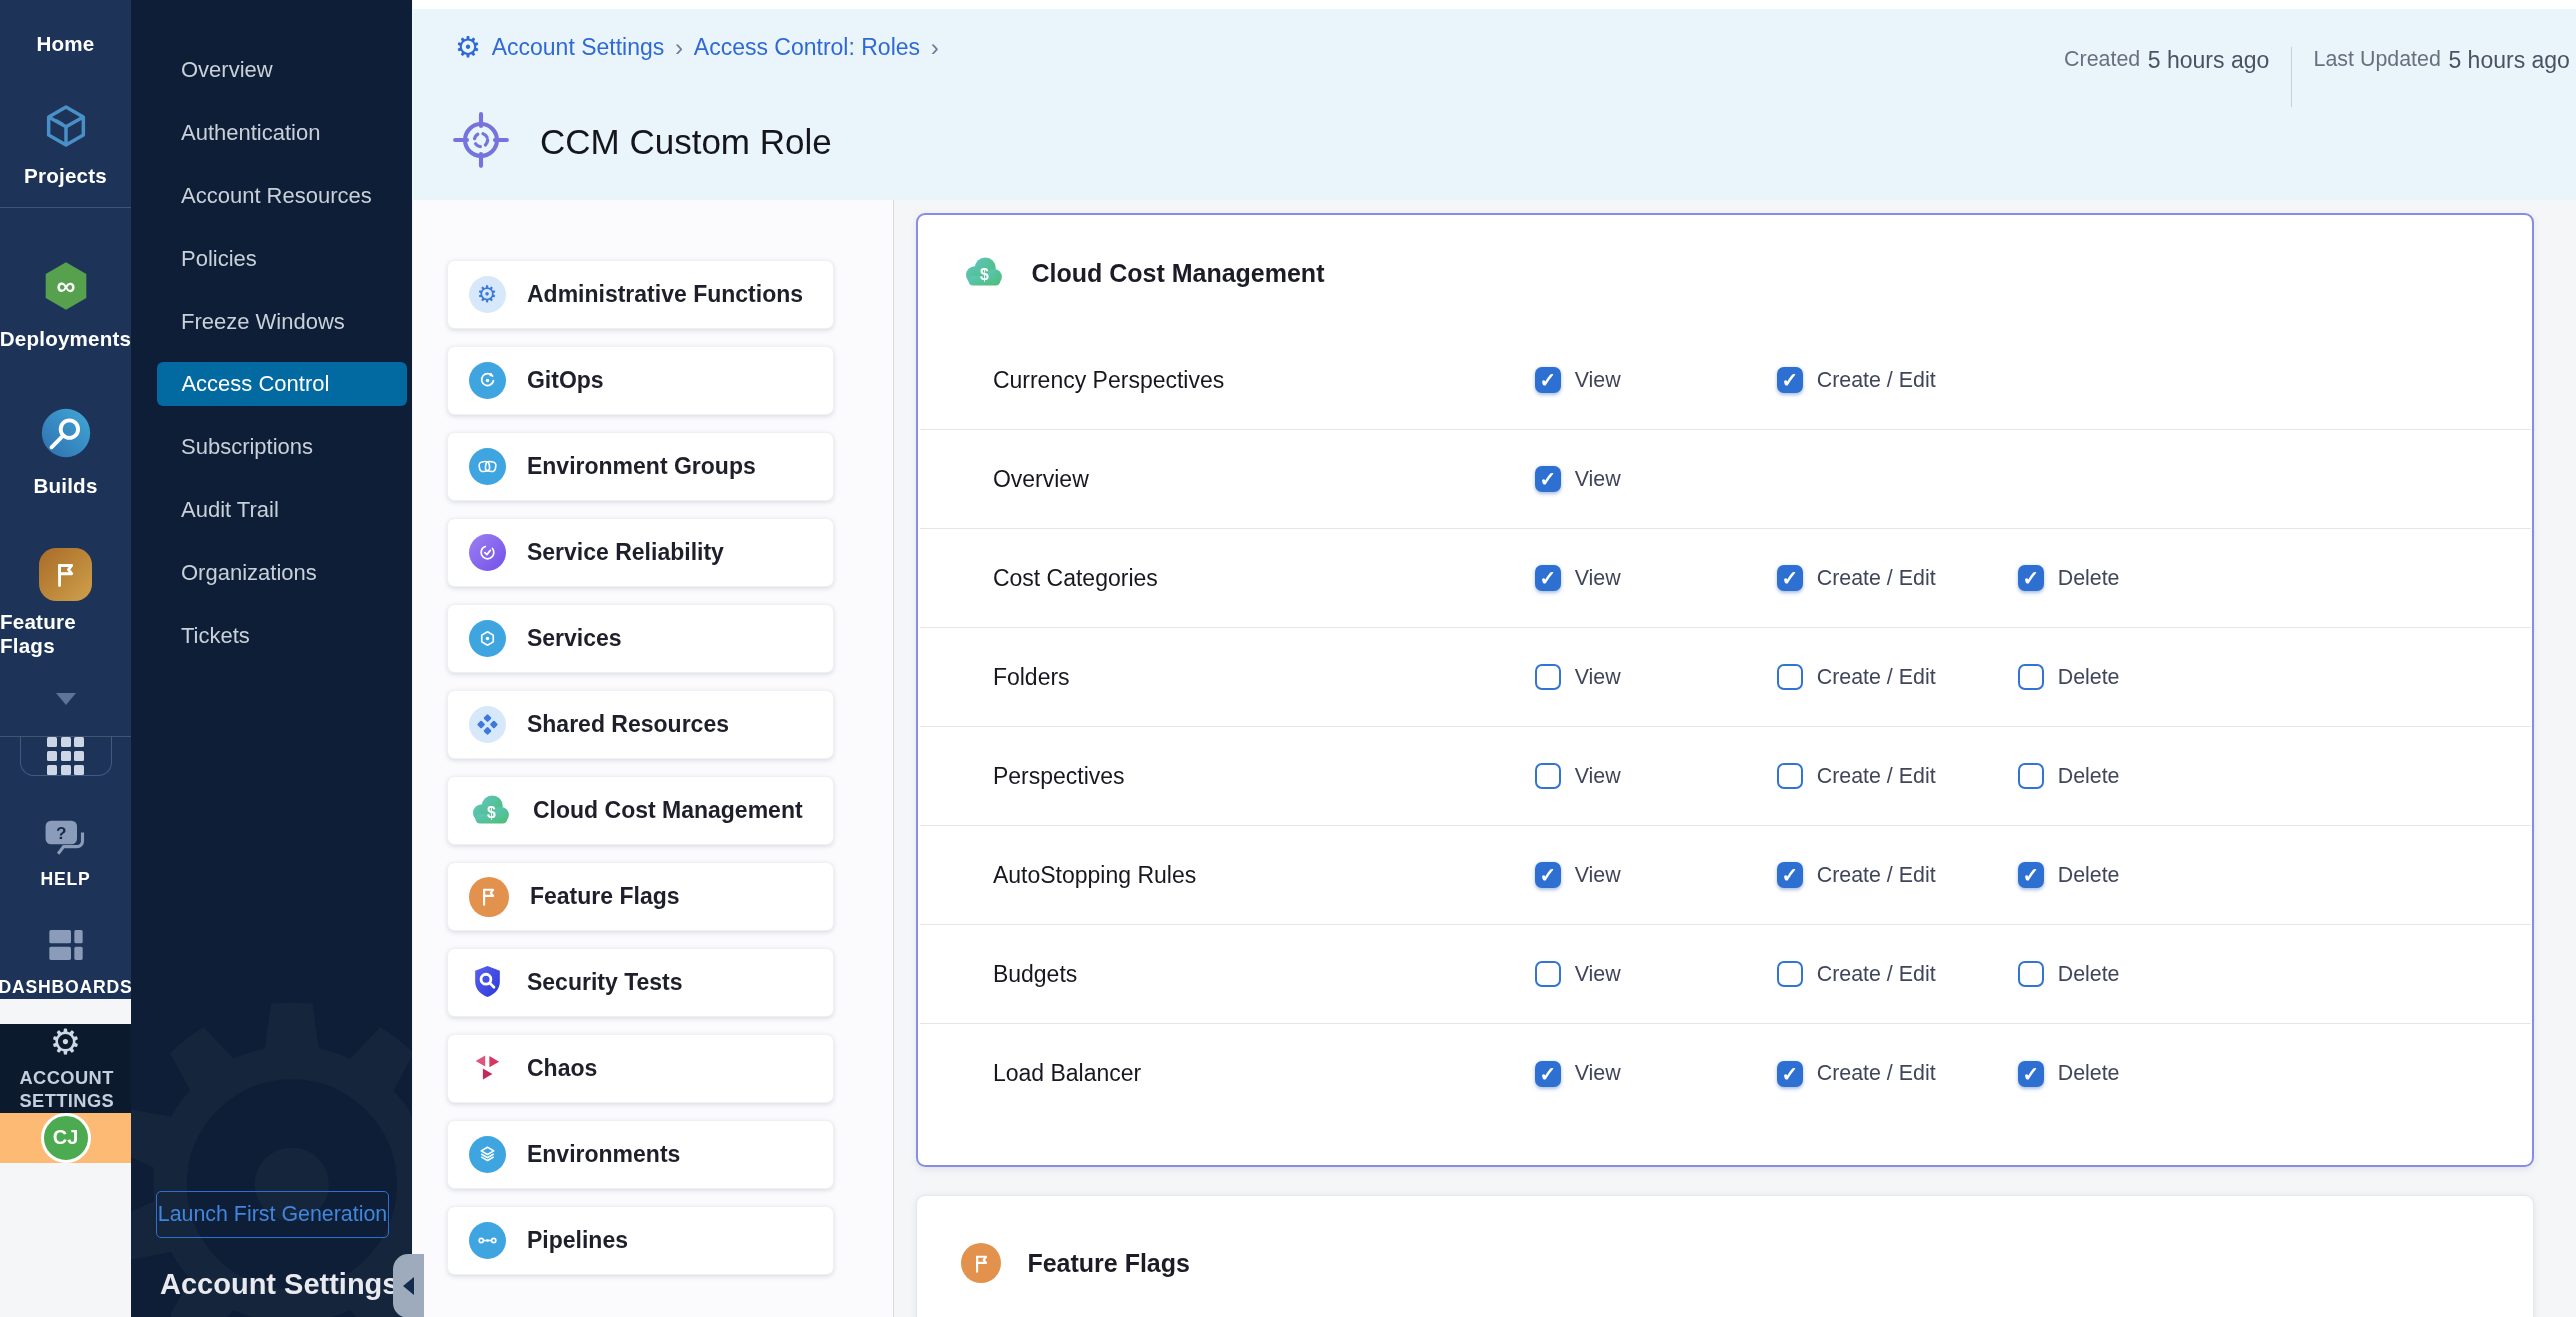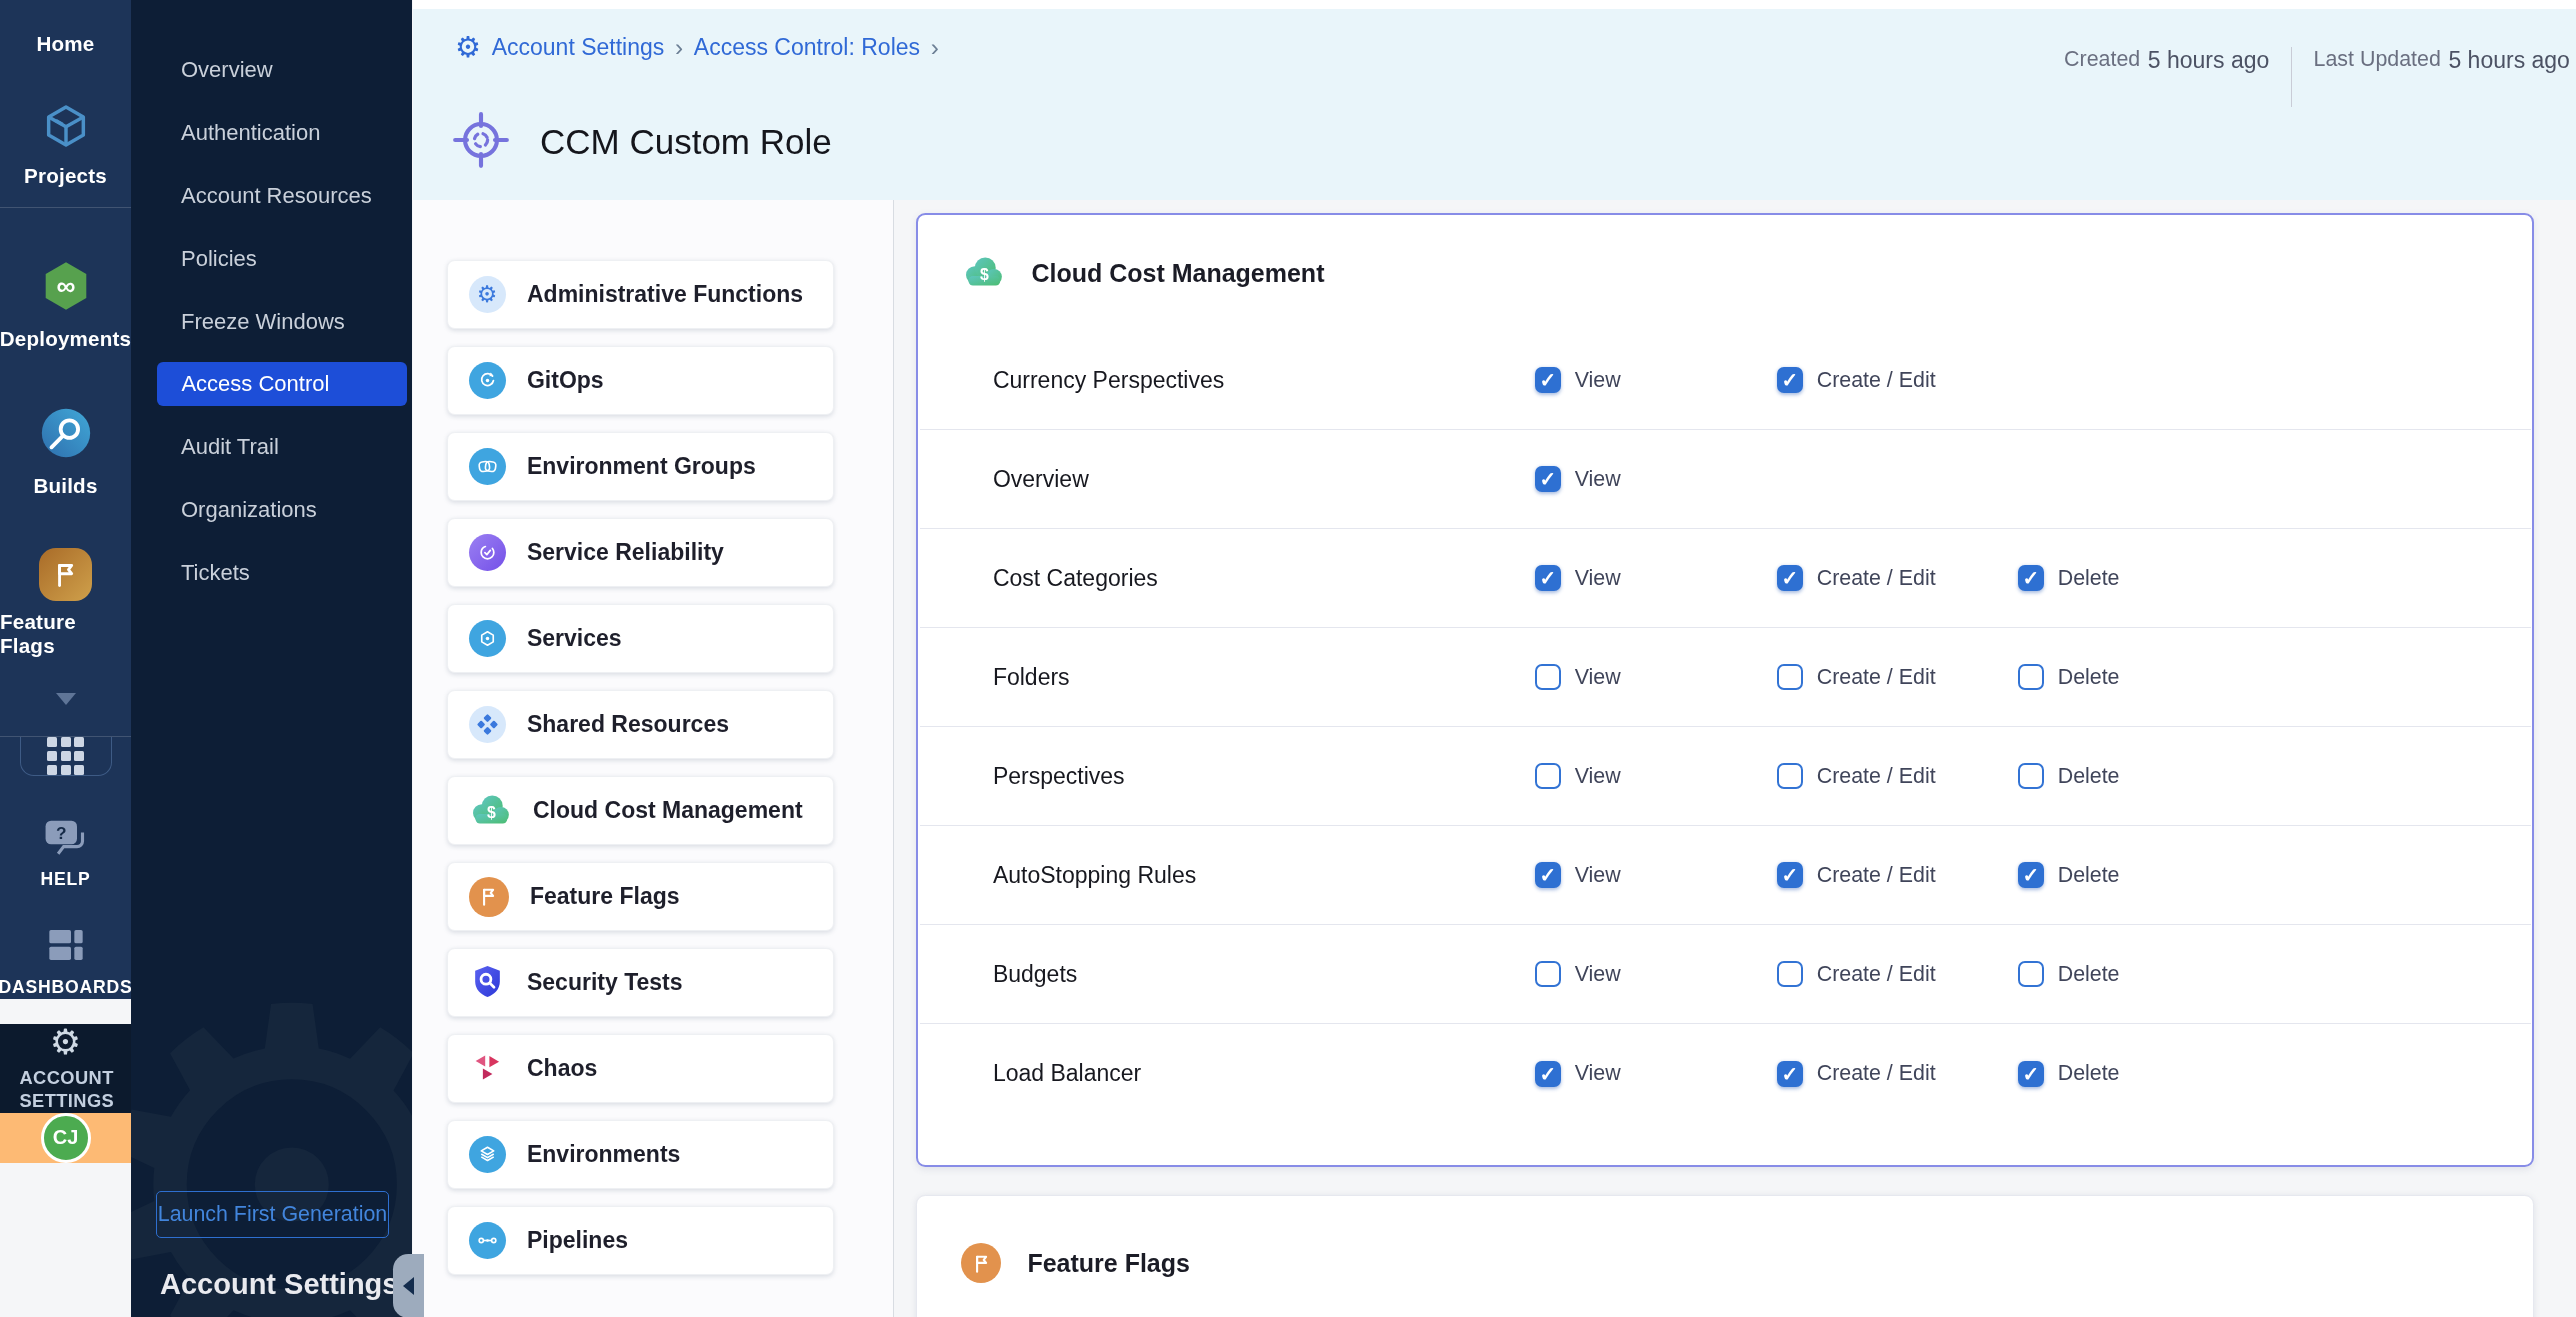--- a/index.html
+++ b/index.html
@@ -44,21 +44,21 @@
   .avatar { width:50px; height:50px; border-radius:50%; background:#4cab50; border:3.8px solid #ffffff;
             display:flex; align-items:center; justify-content:center; font-size:20px; font-weight:700; color:#fff; cursor:pointer; }
 
   
   .subnav { position:absolute; left:131px; top:0; width:281px; height:1318px; background:#0d1e36; overflow:hidden; z-index:3; }
   .subnav-watermark { position:absolute; right:-99px; bottom:-115px; font-size:489px; line-height:1; color:#15263c;
                       user-select:none; pointer-events:none; }
   .subnav-list { position:relative; padding-top:38px; display:flex; flex-direction:column; z-index:1; }
   .subnav-item { height:63px; display:flex; align-items:center; padding-left:50px; font-size:22px; font-weight:500;
                  color:#c9d0da; cursor:pointer; }
-  .subnav-item.active { background:#1d4ed8; color:#ffffff; height:44px; margin:9.2px 4.6px 9.2px 26px; padding-left:24.4px;
+  .subnav-item.active { background:#0369a1; color:#ffffff; height:44px; margin:9.2px 4.6px 9.2px 26px; padding-left:24.4px;
                  border-radius:6.1px; }
   .launch-btn { position:absolute; left:25px; bottom:80px; width:233px; height:47px; background:transparent;
                 border:1.9px solid #2e6fd0; border-radius:5px; color:#4285dc; font-size:21.4px;
                 font-family:"Liberation Sans",sans-serif; cursor:pointer; z-index:1; }
   .subnav-footer { position:absolute; left:29px; bottom:17px; font-size:29px; font-weight:700; color:#e9eaef; z-index:1; }
   .collapse-tab { position:absolute; left:393px; top:1254px; width:31px; height:64px; background:#9dabbd;
                   border-radius:15.3px 0 0 15.3px; display:flex; align-items:center; justify-content:center; z-index:6; cursor:pointer; }
   .collapse-tab .tri { width:0; height:0; border-top:9.2px solid transparent; border-bottom:9.2px solid transparent;
                   border-right:11.5px solid #132c4d; }
 
@@ -234,20 +234,23 @@
         </div>
 
         <div class="subnav-item">
           <span>Freeze Windows</span>
         </div>
 
         <div class="subnav-item active">
           <span>Access Control</span>
         </div>
 
+        <div class="subnav-item">
+          <span>Subscriptions</span>
+        </div>
 
         <div class="subnav-item">
           <span>Audit Trail</span>
         </div>
 
         <div class="subnav-item">
           <span>Organizations</span>
         </div>
 
         <div class="subnav-item">

